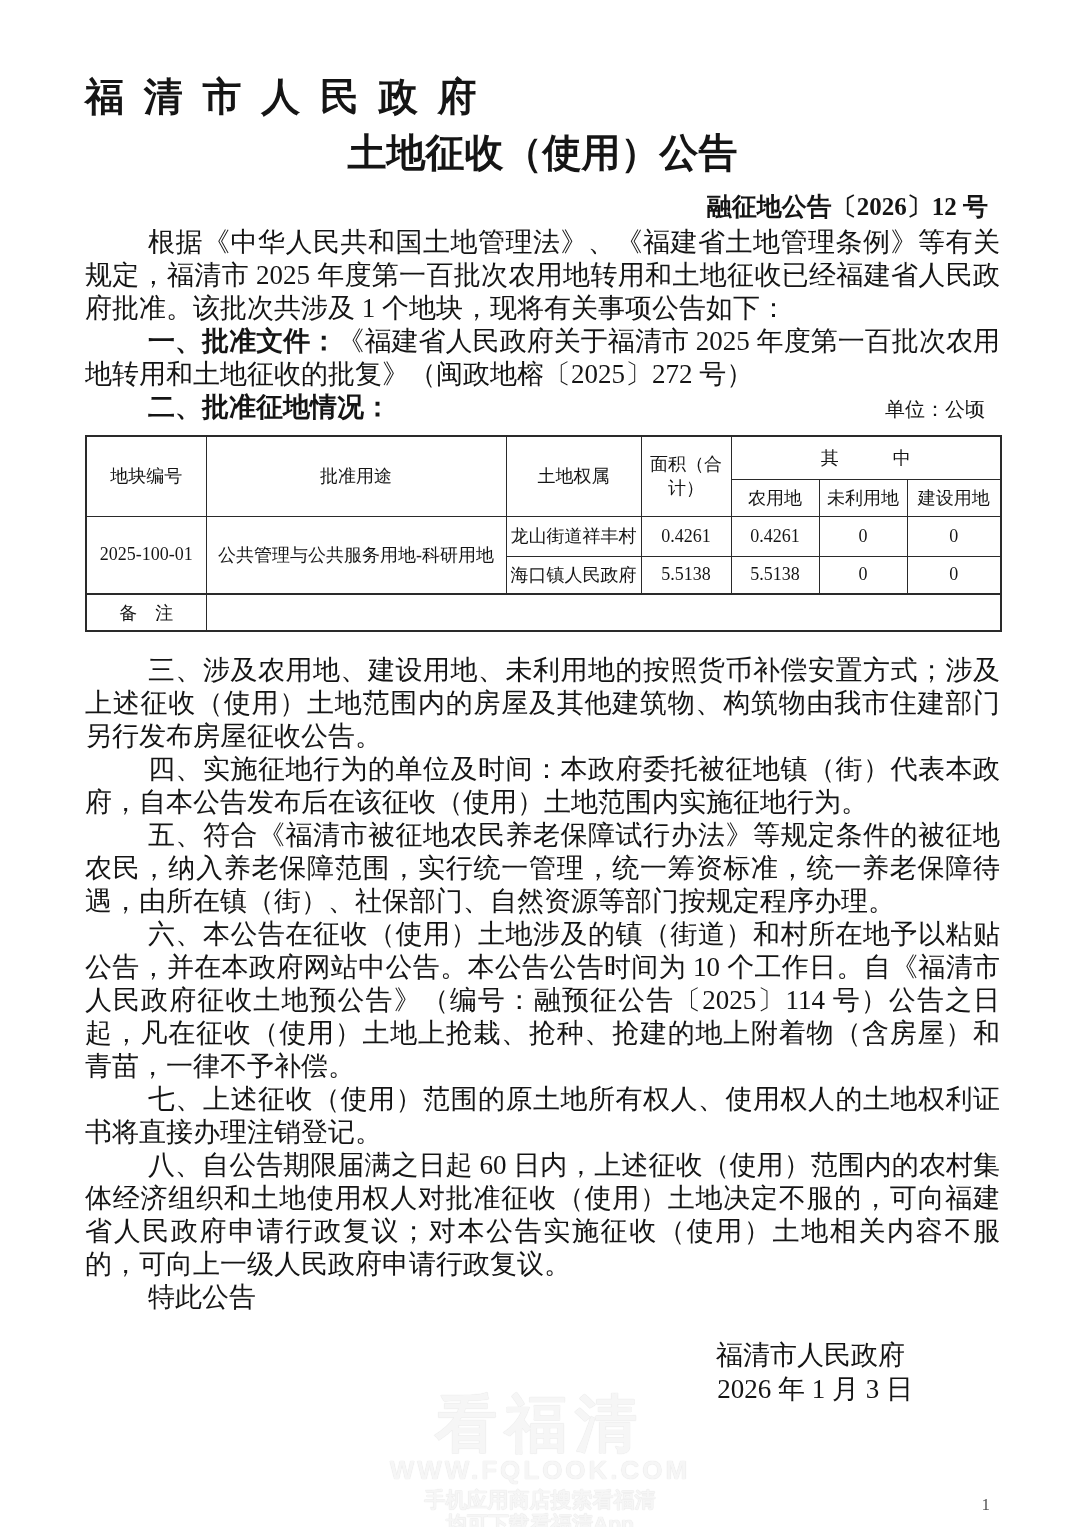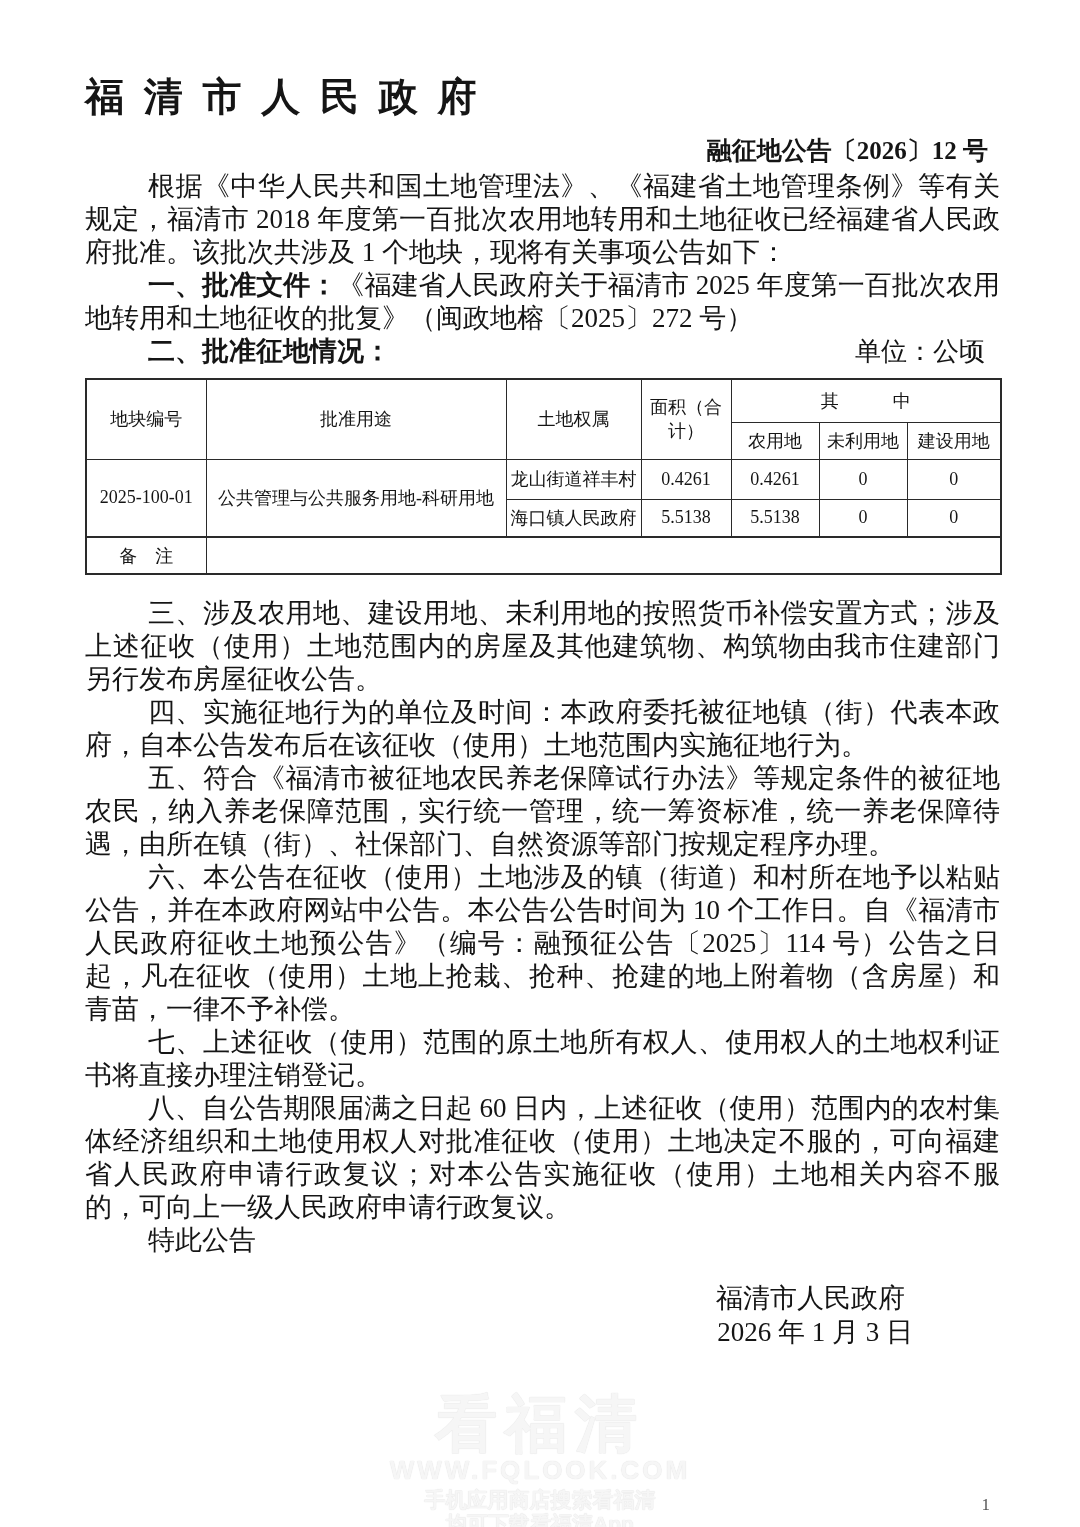--- a/index.html
+++ b/index.html
@@ -53,21 +53,21 @@
   .first-para { margin-top: 4px; }
   .sec2-line {
     display: flex;
     justify-content: space-between;
     align-items: baseline;
     font-size: 27px;
     line-height: 33px;
     padding: 0 15px 0 63px;
   }
   .sec2-line .num-label { font-weight: bold; }
-  .sec2-line .unit { font-size: 26px; font-family: Liberation Mono, monospace; }
+  .sec2-line .unit { font-size: 20px; font-family: Liberation Mono, monospace; }
   
   table.land-table {
     width: 915px;
     border-collapse: collapse;
     table-layout: fixed;
     margin: 8px 0 22px 0;
     border: 2px solid #2a2a2a;
   }
   table.land-table td {
     border: 1px solid #2a2a2a;
@@ -126,23 +126,24 @@
   }
 </style>
 </head>
 <body>
 
 <div class="page">
 
   <div class="content">
 
     <div class="title1">福 清 市 人 民 政 府</div>
+    <div class="title2">土地征收（使用）公告</div>
     <div class="doc-number">融征地公告〔2026〕12 号</div>
 
-    <p class="para first-para">根据《中华人民共和国土地管理法》、《福建省土地管理条例》等有关规定，福清市 2018 年度第一百批次农用地转用和土地征收已经福建省人民政府批准。该批次共涉及 1 个地块，现将有关事项公告如下：</p>
+    <p class="para first-para">根据《中华人民共和国土地管理法》、《福建省土地管理条例》等有关规定，福清市 2025 年度第一百批次农用地转用和土地征收已经福建省人民政府批准。该批次共涉及 1 个地块，现将有关事项公告如下：</p>
 
     <p class="para"><span class="num-label">一、批准文件：</span><span>《福建省人民政府关于福清市 2025 年度第一百批次农用地转用和土地征收的批复》（闽政地榕〔2025〕272 号）</span></p>
 
     <div class="sec2-line">
       <span class="num-label">二、批准征地情况：</span>
       <span class="unit">单位：公顷</span>
     </div>
 
     <table class="land-table">
       <colgroup>

